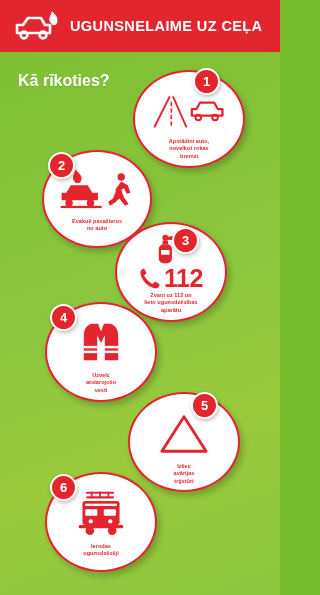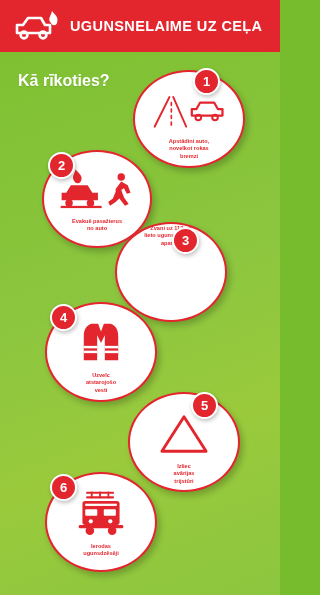--- a/index.html
+++ b/index.html
@@ -171,20 +171,40 @@
           <path d="M64 22 L70 14 L77 18 L80 26 L76 27 L73 21 L70 23 L73 31 L78 38 L74 40 L68 32 L64 36 L58 40 L56 36 L61 32 L64 25 Z"></path>
         </g>
       </svg>
     </div>
     <div class="caption">Evakuē pasažierus
 no auto</div>
   </div>
   <div class="badge" id="badge-2">2</div>
 
   <div class="bubble" id="bubble-3">
+    <div class="icon-wrap">
+      <div style="display:flex;flex-direction:column;align-items:center;">
+        <svg viewBox="0 0 44 34" width="42" height="32" aria-hidden="true">
+
+          <g fill="#e3262e">
+            <circle cx="16" cy="4" r="3.2"></circle>
+            <path d="M18 3 L34 1 L34 7 L18 6 Z"></path>
+            <rect x="13" y="7" width="6" height="4" rx="1"></rect>
+            <rect x="9" y="11" width="14" height="20" rx="5"></rect>
+          </g>
+          <rect x="11.5" y="17" width="9" height="5" fill="#ffffff"></rect>
+        </svg>
+        <div class="phone-row">
+          <svg viewBox="0 0 26 26" width="22" height="22" aria-hidden="true">
+            <path d="M6 2 C3 2 1 5 2 9 C4 17 10 23 18 25 C22 26 25 23 24 20 L19 17 L16 20 C12 18 8 14 6 10 L9 7 Z" fill="#e3262e"></path>
+          </svg>
+          <span class="big112">112</span>
+        </div>
+      </div>
+    </div>
     <div class="caption">Zvani uz 112 un
 lieto ugunsdzēsības
 aparātu</div>
   </div>
   <div class="badge" id="badge-3">3</div>
 
   <div class="bubble" id="bubble-4">
     <div class="icon-wrap">
       <svg viewBox="0 0 46 44" width="44" height="44" aria-hidden="true">
         <g fill="#e3262e">

